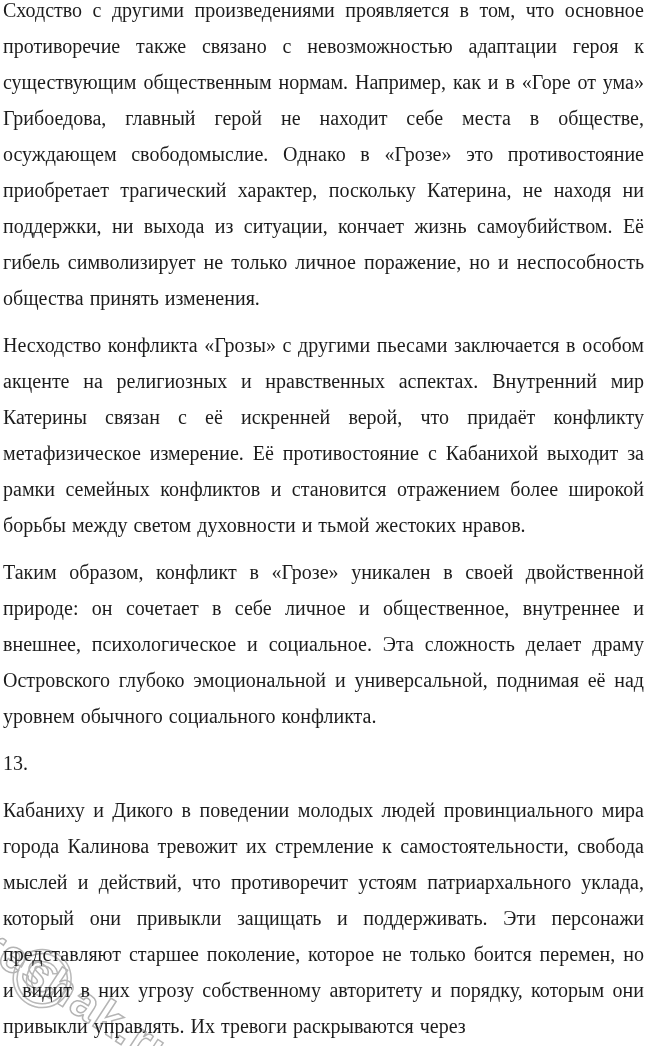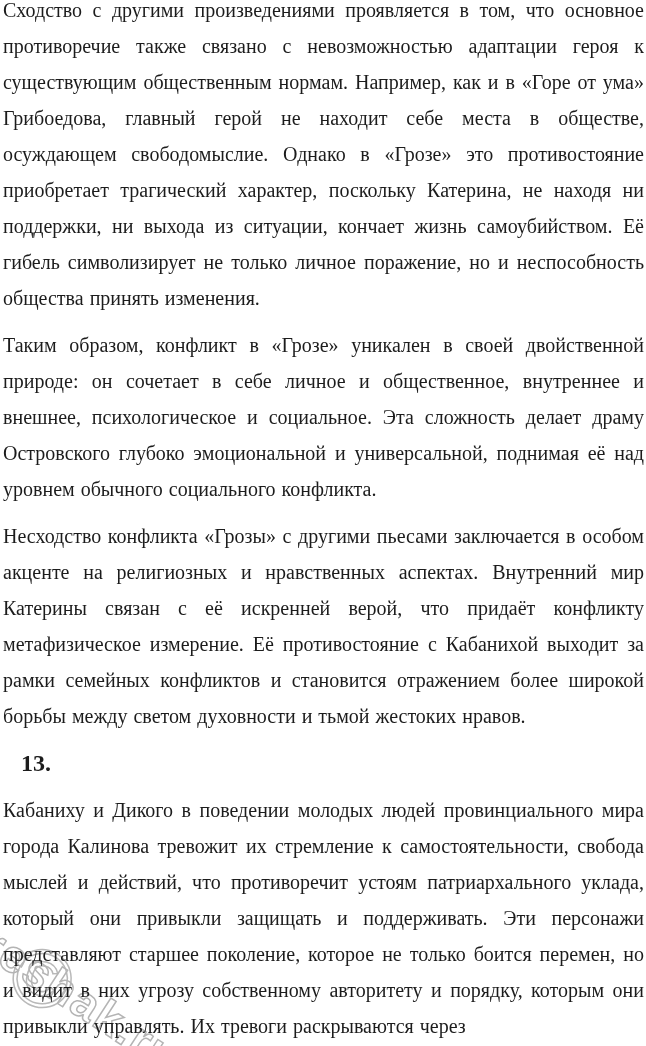--- a/index.html
+++ b/index.html
@@ -28,24 +28,24 @@
     font-size: 20px;
     line-height: 36px;
     color: #1c1c1c;
     text-align: justify;
   }
   .doc p {
     margin: 0 0 11px 0;
     word-spacing: 1px;
   }
   .doc h2 {
-    margin: 0 0 11px 18px;
-    font-size: 24px;
+    margin: 0 0 11px 0;
+    font-size: 20px;
     line-height: 36px;
-    font-weight: bold;
+    font-weight: normal;
     text-align: left;
   }
   
   .watermark {
     position: absolute;
     left: 0;
     top: 0;
     width: 646px;
     height: 1046px;
     z-index: 0;
@@ -83,22 +83,22 @@
 <main class="page">
 
   <div class="watermark" aria-hidden="true">
     <span class="wm-copy">©</span>
     <span class="wm-text">reshak.ru</span>
   </div>
 
   <article class="doc">
     <p>Сходство с другими произведениями проявляется в том, что основное противоречие также связано с невозможностью адаптации героя к существующим общественным нормам. Например, как и в «Горе от ума» Грибоедова, главный герой не находит себе места в обществе, осуждающем свободомыслие. Однако в «Грозе» это противостояние приобретает трагический характер, поскольку Катерина, не находя ни поддержки, ни выхода из ситуации, кончает жизнь самоубийством. Её гибель символизирует не только личное поражение, но и неспособность общества принять изменения.</p>
 
+    <p>Несходство конфликта «Грозы» с другими пьесами заключается в особом акценте на религиозных и нравственных аспектах. Внутренний мир Катерины связан с её искренней верой, что придаёт конфликту метафизическое измерение. Её противостояние с Кабанихой выходит за рамки семейных конфликтов и становится отражением более широкой борьбы между светом духовности и тьмой жестоких нравов.</p>
+
     <p>Таким образом, конфликт в «Грозе» уникален в своей двойственной природе: он сочетает в себе личное и общественное, внутреннее и внешнее, психологическое и социальное. Эта сложность делает драму Островского глубоко эмоциональной и универсальной, поднимая её над уровнем обычного социального конфликта.</p>
-
-    <p>Несходство конфликта «Грозы» с другими пьесами заключается в особом акценте на религиозных и нравственных аспектах. Внутренний мир Катерины связан с её искренней верой, что придаёт конфликту метафизическое измерение. Её противостояние с Кабанихой выходит за рамки семейных конфликтов и становится отражением более широкой борьбы между светом духовности и тьмой жестоких нравов.</p>
 
     <h2>13.</h2>
 
     <p>Кабаниху и Дикого в поведении молодых людей провинциального мира города Калинова тревожит их стремление к самостоятельности, свобода мыслей и действий, что противоречит устоям патриархального уклада, который они привыкли защищать и поддерживать. Эти персонажи представляют старшее поколение, которое не только боится перемен, но и видит в них угрозу собственному авторитету и порядку, которым они привыкли управлять. Их тревоги раскрываются через</p>
   </article>
 
 </main>
 
 </body></html>

